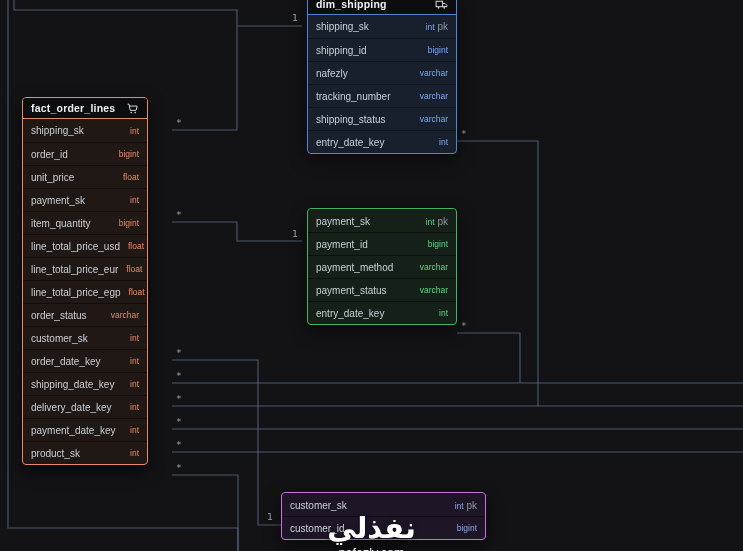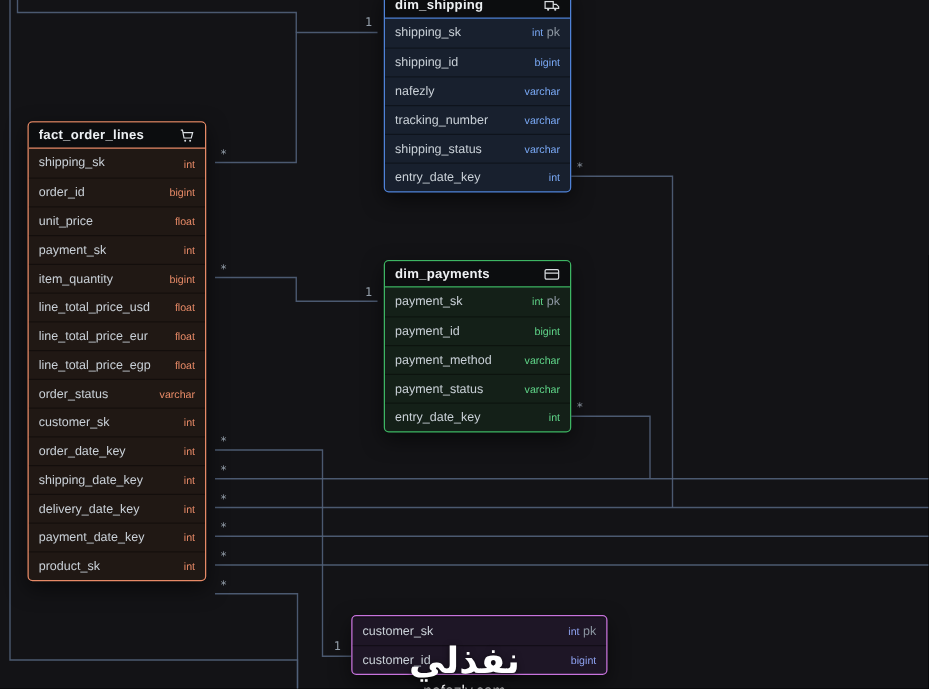--- a/index.html
+++ b/index.html
@@ -71,21 +71,21 @@
       <text x="176" y="379" fill="#9aa5b1">*</text>
       <text x="176" y="402" fill="#9aa5b1">*</text>
       <text x="176" y="425" fill="#9aa5b1">*</text>
       <text x="176" y="448" fill="#9aa5b1">*</text>
       <text x="176" y="471" fill="#9aa5b1">*</text>
       <text x="267" y="520" fill="#9aa5b1">1</text>
       <text x="461" y="137" fill="#9aa5b1">*</text>
       <text x="461" y="329" fill="#9aa5b1">*</text>
     </svg>
   <div id="tables">
-      <div class="table" style="left: 22px; top: 97px; width: 143px; --accent: #e78a67; --rowbg: #201814; --typecol: #e78a67;">
+      <div class="table" style="left: 22px; top: 97px; width: 126px; --accent: #e78a67; --rowbg: #201814; --typecol: #e78a67;">
         <div class="thead">
           <span class="tname">fact_order_lines</span>
           <span class="ticon">
             <svg viewBox="0 0 24 24">
               <path d="M3 4h2.5l2.3 11.5h10.7l2-8H7" fill="none" stroke="currentColor" stroke-width="1.8"></path>
               <circle cx="9.5" cy="19.5" r="1.5" fill="currentColor"></circle>
               <circle cx="16.8" cy="19.5" r="1.5" fill="currentColor"></circle>
             </svg>
           </span>
         </div>
@@ -181,29 +181,20 @@
         <div class="trow">
           <span class="fname">shipping_status</span>
           <span class="ftype">varchar</span>
         </div>
         <div class="trow">
           <span class="fname">entry_date_key</span>
           <span class="ftype">int</span>
         </div>
       </div>
       <div class="table" style="left: 307px; top: 208px; width: 150px; --accent: #3db563; --rowbg: #142018; --typecol: #5fd488;">
-        <div class="thead">
-          <span class="tname">dim_payments</span>
-          <span class="ticon">
-            <svg viewBox="0 0 24 24">
-              <rect x="2" y="5" width="20" height="14" rx="2" fill="none" stroke="currentColor" stroke-width="1.8"></rect>
-              <line x1="2" y1="10" x2="22" y2="10" stroke="currentColor" stroke-width="1.8"></line>
-            </svg>
-          </span>
-        </div>
         <div class="trow">
           <span class="fname">payment_sk</span>
           <span class="ftype">int<em class="pk"> pk</em></span>
         </div>
         <div class="trow">
           <span class="fname">payment_id</span>
           <span class="ftype">bigint</span>
         </div>
         <div class="trow">
           <span class="fname">payment_method</span>

